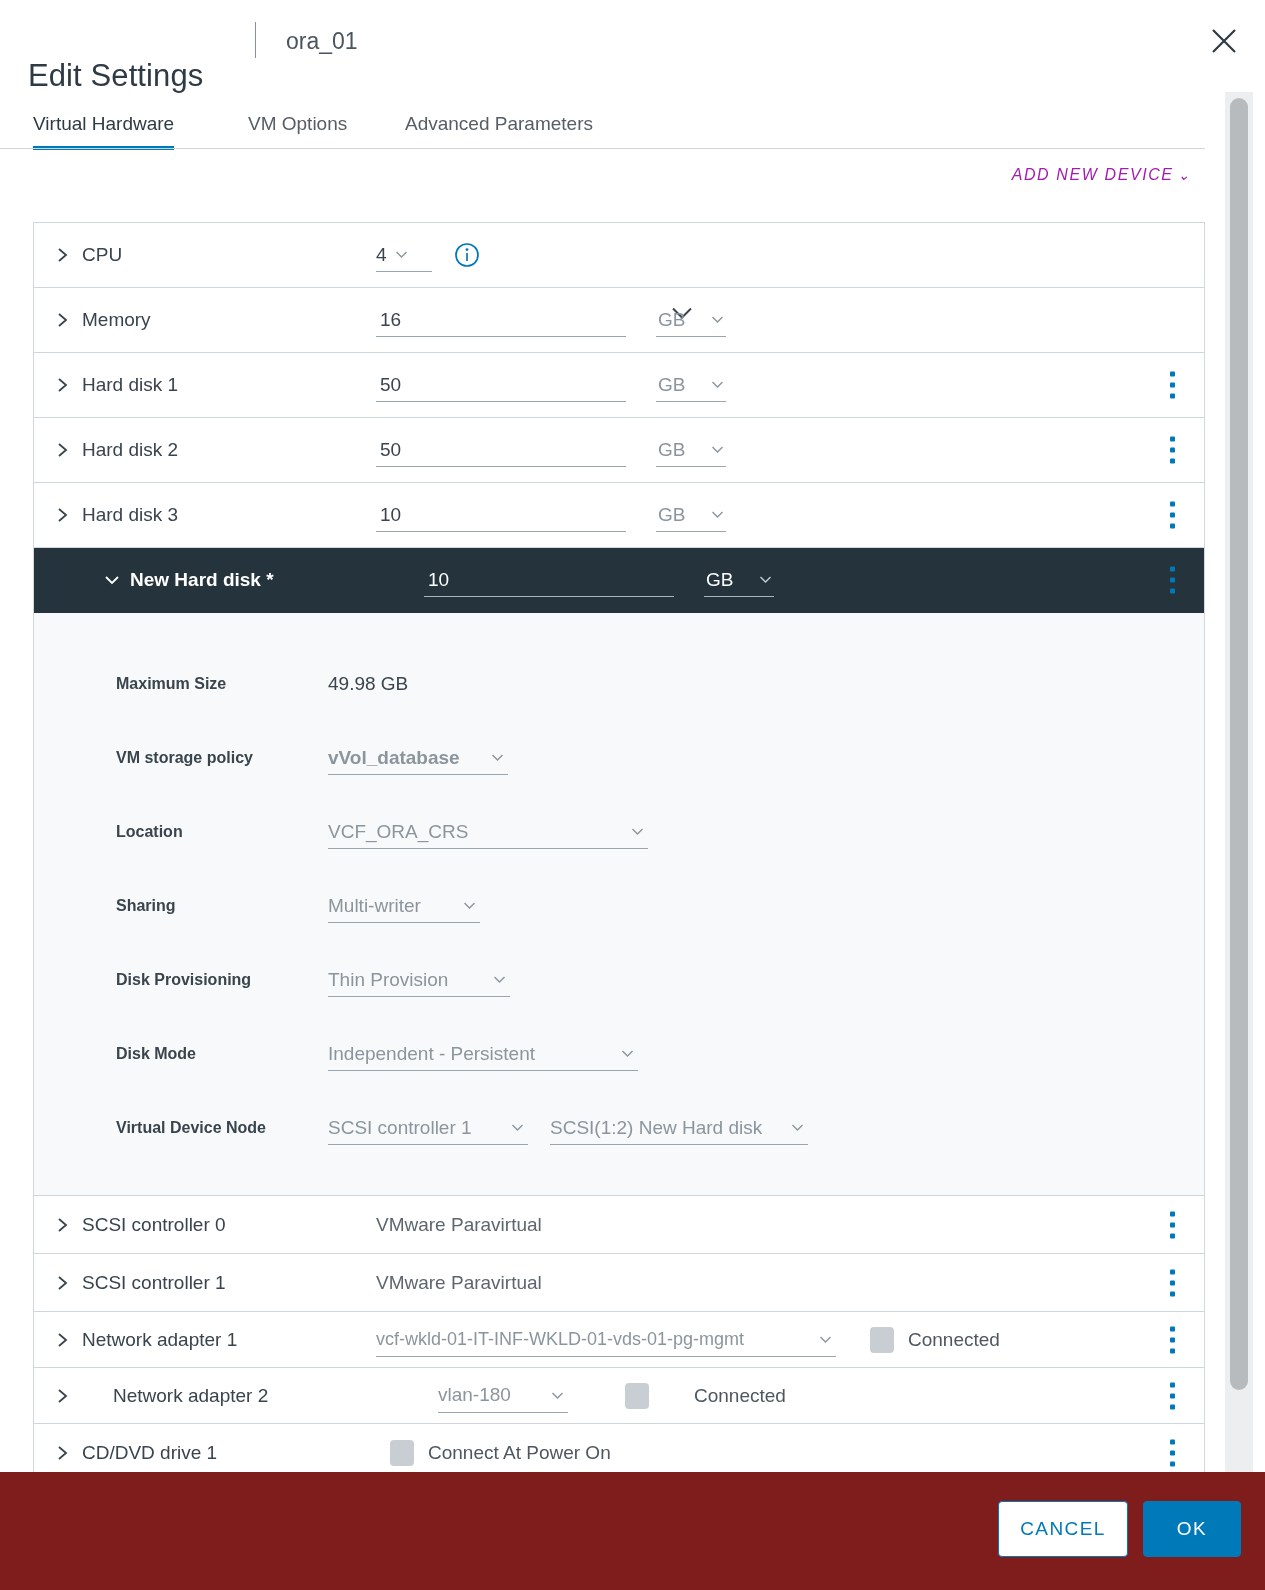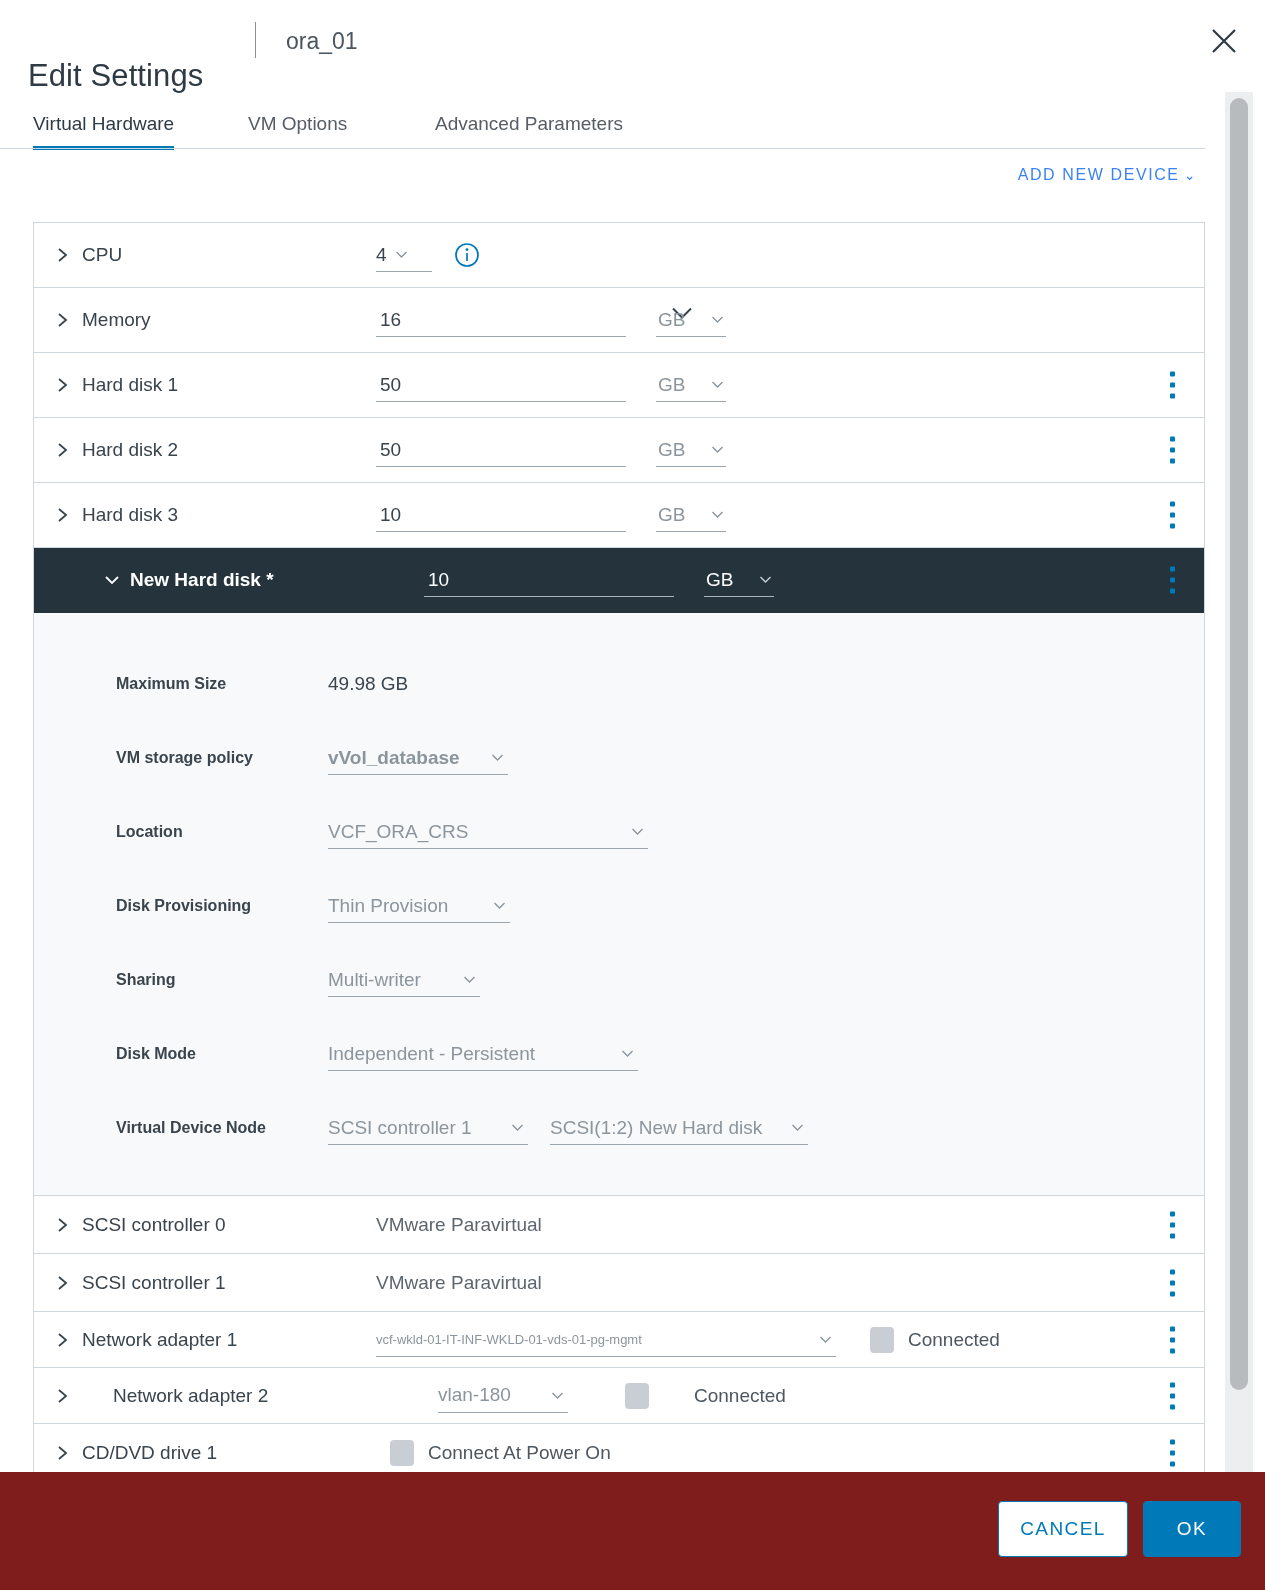--- a/index.html
+++ b/index.html
@@ -39,31 +39,31 @@
     position:absolute; top:0; height:46px; line-height:40px;
     font-size:19px; color:#565d64; cursor:pointer; white-space:nowrap;
   }
   .tab.active { color:#2e3a44; }
   .tab.active::after {
     content:""; position:absolute; left:0; right:0; bottom:0;
     height:4px; background:#0079b8;
   }
   .tab-0 { left:33px; }
   .tab-1 { left:248px; }
-  .tab-2 { left:435px; }
+  .tab-2 { left:405px; }
   .tabs-rule {
     position:absolute; left:0; top:148px; width:1205px; height:1px;
     background:#cfd6dc;
   }
 
   
   .add-device {
-    position:absolute; right:68px; top:166px;
+    position:absolute; right:74px; top:166px;
     font-size:16px; letter-spacing:1.6px; font-weight:500;
-    color:#3b82f6; cursor:pointer; white-space:nowrap;
+    color:#a21caf; cursor:pointer; white-space:nowrap;font-style:italic;
   }
   .add-device .chev { margin-left:4px; font-size:14px; }
 
   
   .table {
     position:absolute; left:33px; top:222px; width:1172px;
     border:1px solid #cfd6dc; border-bottom:none; background:#fff;
   }
   .row {
     position:relative; display:flex; align-items:center;
@@ -383,44 +383,44 @@
           <span class="dval muted">VCF_ORA_CRS</span>
           <span class="chev">
             <svg width="13" height="9" viewBox="0 0 13 9">
                 <path d="M1.5 2 L6.5 7 L11.5 2" stroke="currentColor" stroke-width="1.4" fill="none"></path>
               </svg>
           </span>
         </span>
       </div>
 
       <div class="drow">
+        <span class="dlabel">Sharing</span>
+        <span class="d-uline" style="width:152px;">
+          <span class="dval muted">Multi-writer</span>
+          <span class="chev">
+            <svg width="13" height="9" viewBox="0 0 13 9">
+                <path d="M1.5 2 L6.5 7 L11.5 2" stroke="currentColor" stroke-width="1.4" fill="none"></path>
+              </svg>
+          </span>
+        </span>
+      </div>
+
+      <div class="drow">
         <span class="dlabel">Disk Provisioning</span>
         <span class="d-uline" style="width:182px;">
           <span class="dval muted">Thin Provision</span>
           <span class="chev">
             <svg width="13" height="9" viewBox="0 0 13 9">
                 <path d="M1.5 2 L6.5 7 L11.5 2" stroke="currentColor" stroke-width="1.4" fill="none"></path>
               </svg>
           </span>
         </span>
       </div>
 
       <div class="drow">
-        <span class="dlabel">Sharing</span>
-        <span class="d-uline" style="width:152px;">
-          <span class="dval muted">Multi-writer</span>
-          <span class="chev">
-            <svg width="13" height="9" viewBox="0 0 13 9">
-                <path d="M1.5 2 L6.5 7 L11.5 2" stroke="currentColor" stroke-width="1.4" fill="none"></path>
-              </svg>
-          </span>
-        </span>
-      </div>
-
-      <div class="drow">
         <span class="dlabel">Disk Mode</span>
         <span class="d-uline" style="width:310px;">
           <span class="dval muted">Independent - Persistent</span>
           <span class="chev">
             <svg width="13" height="9" viewBox="0 0 13 9">
                 <path d="M1.5 2 L6.5 7 L11.5 2" stroke="currentColor" stroke-width="1.4" fill="none"></path>
               </svg>
           </span>
         </span>
       </div>
@@ -478,21 +478,21 @@
     </div>
 
     <div class="row" style="min-height:56px;">
       <span class="caret">
         <svg width="14" height="18" viewBox="0 0 14 18">
             <path d="M3 3 L10 9 L3 15" stroke="currentColor" stroke-width="1.8" fill="none"></path>
           </svg>
       </span>
       <span class="rlabel">Network adapter 1</span>
       <span class="uline" style="width:460px; justify-content:space-between; padding-right:4px;">
-        <span class="val muted" style="font-size:13px;">vcf-wkld-01-IT-INF-WKLD-01-vds-01-pg-mgmt</span>
+        <span class="val muted" style="font-size:18px;">vcf-wkld-01-IT-INF-WKLD-01-vds-01-pg-mgmt</span>
         <span class="chev">
           <svg width="13" height="9" viewBox="0 0 13 9">
               <path d="M1.5 2 L6.5 7 L11.5 2" stroke="currentColor" stroke-width="1.4" fill="none"></path>
             </svg>
         </span>
       </span>
       <span class="chk" style="margin-left:34px;"></span>
       <span class="chk-label">Connected</span>
       <span class="kebab">
           <i></i>

